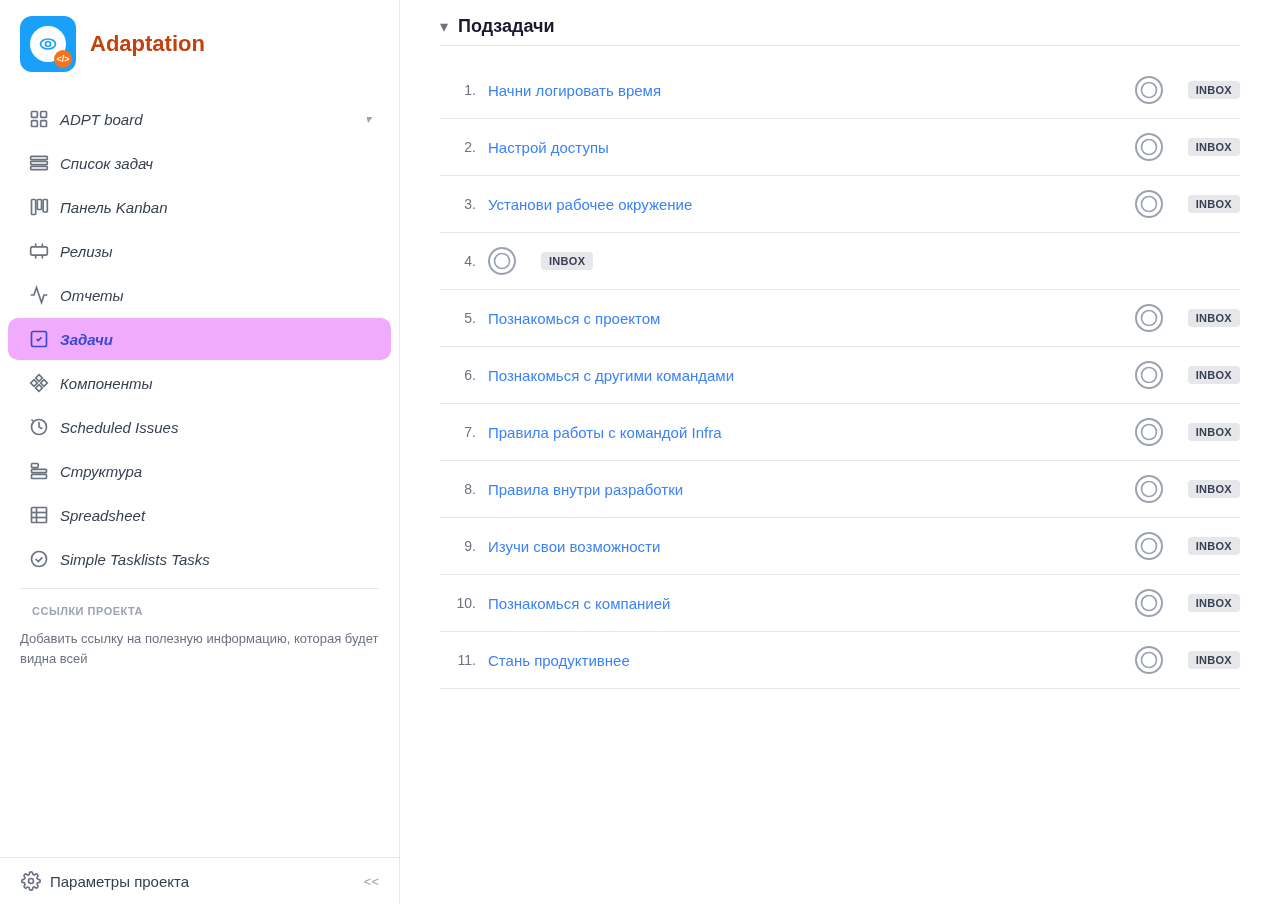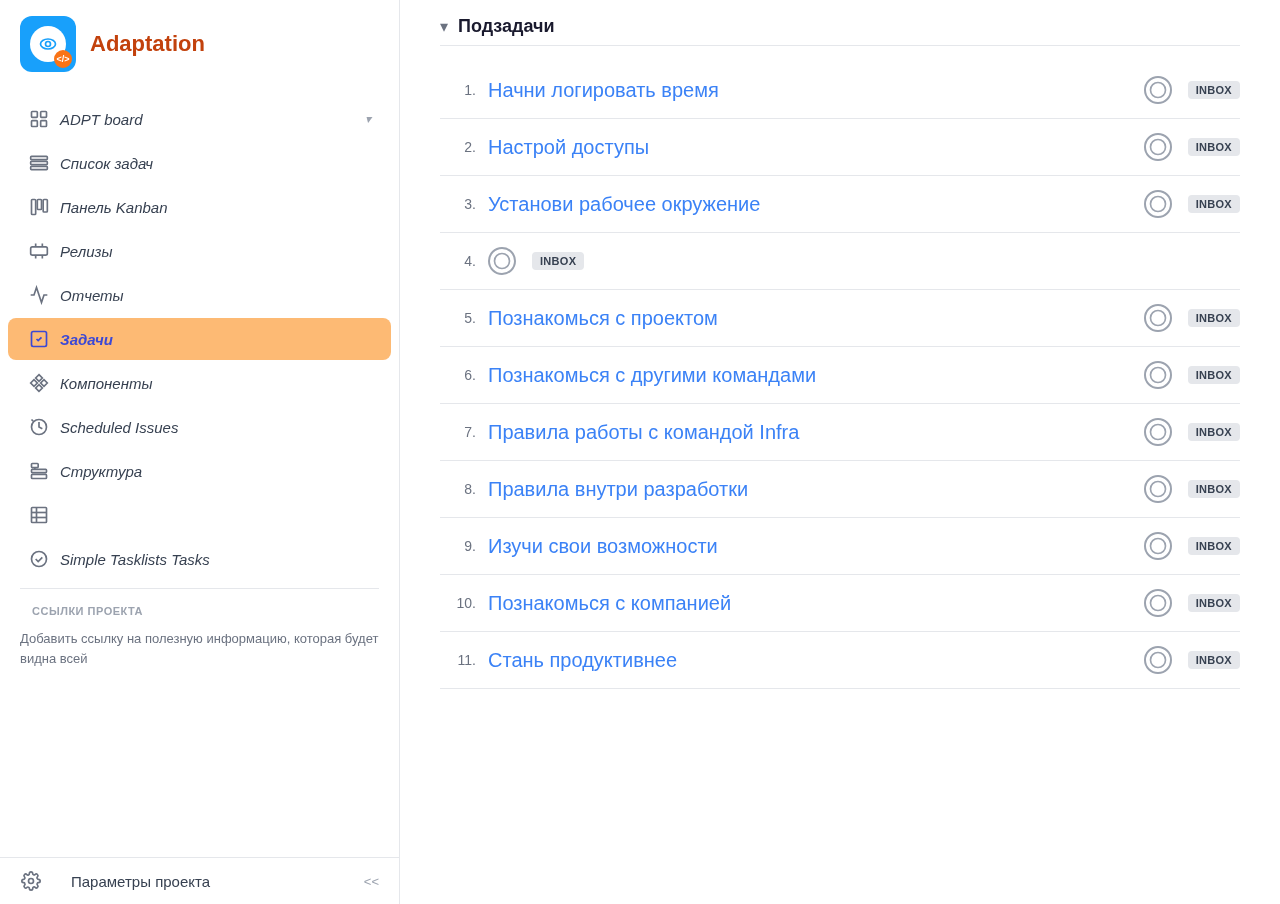--- a/index.html
+++ b/index.html
@@ -79,23 +79,24 @@
       gap: 10px;
       cursor: pointer;
       border-radius: 8px;
       margin: 2px 8px;
       color: #374151;
       font-size: 15px;
       font-style: italic;
     }
 
     .nav-item.active {
-      background: #fdba74;
+      background: #f0abfc;
       color: #3b48d5;
       font-weight: 600;
+      border-radius: 10px;
     }
 
     .nav-item-icon {
       width: 22px;
       height: 22px;
       display: flex;
       align-items: center;
       justify-content: center;
       color: #6b7280;
       flex-shrink: 0;
@@ -133,21 +134,21 @@
       padding: 8px 20px;
       font-size: 13px;
       color: #6b7280;
       line-height: 1.5;
     }
 
     .sidebar-footer {
       display: flex;
       align-items: center;
       padding: 12px 20px;
-      gap: 29px;
+      gap: 8px;
       cursor: pointer;
       color: #374151;
       font-size: 15px;
       border-top: 1px solid #e5e7eb;
     }
 
     
     .main-content {
       flex: 1;
       overflow-y: auto;
@@ -195,28 +196,28 @@
       width: 36px;
       text-align: right;
       color: #6b7280;
       font-size: 14px;
       flex-shrink: 0;
     }
 
     .task-title {
       flex: 1;
       color: #3b82f6;
-      font-size: 20px;
+      font-size: 15px;
       cursor: pointer;
     }
 
     .task-actions {
       display: flex;
       align-items: center;
-      gap: 16px;
+      gap: 25px;
       flex-shrink: 0;
     }
 
     .task-circle-btn {
       width: 28px;
       height: 28px;
       border-radius: 50%;
       border: 2px solid #9ca3af;
       background: transparent;
       cursor: pointer;
@@ -365,20 +366,21 @@
 
     <div class="nav-item">
       <span class="nav-item-icon">
         <svg viewBox="0 0 24 24" fill="none" stroke="currentColor" stroke-width="2">
           <rect x="3" y="3" width="18" height="18" rx="1"></rect>
           <line x1="3" y1="9" x2="21" y2="9"></line>
           <line x1="3" y1="15" x2="21" y2="15"></line>
           <line x1="9" y1="3" x2="9" y2="21"></line>
         </svg>
       </span>
+      <span class="nav-item-label">Spreadsheet</span>
     </div>
 
     <div class="nav-item">
       <span class="nav-item-icon">
         <svg viewBox="0 0 24 24" fill="none" stroke="currentColor" stroke-width="2">
           <circle cx="12" cy="12" r="9"></circle>
           <path d="M8 12l3 3 5-5"></path>
         </svg>
       </span>
       <span class="nav-item-label">Simple Tasklists Tasks</span>

